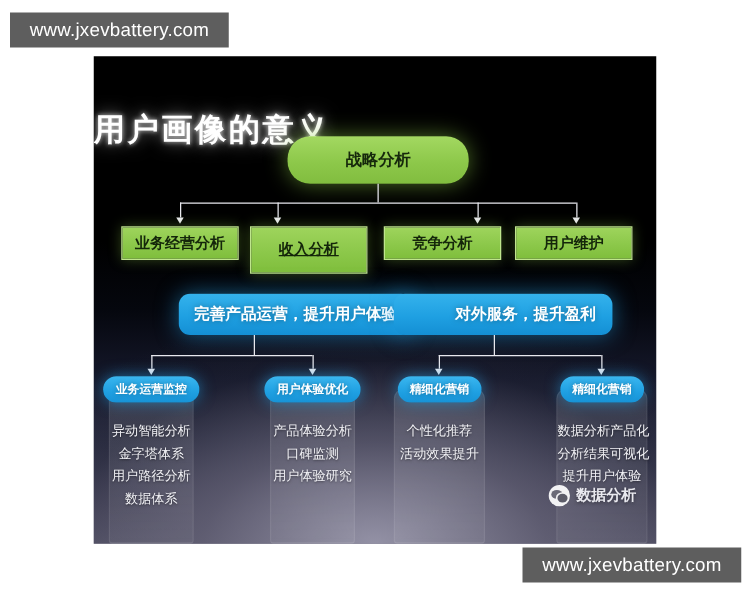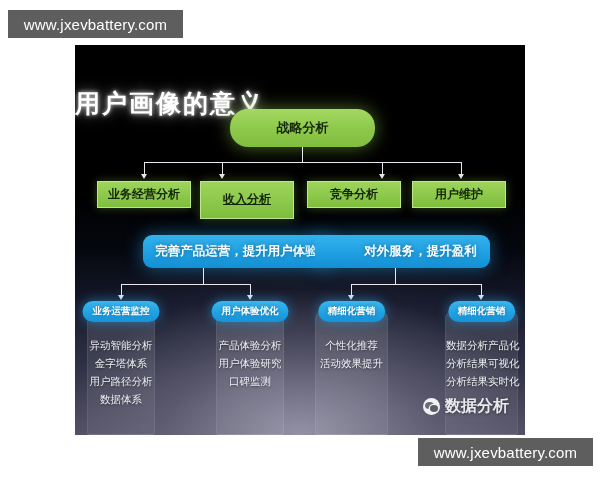--- a/index.html
+++ b/index.html
@@ -135,26 +135,26 @@
     width: 0; height: 0;
     border-left: 3.5px solid transparent;
     border-right: 3.5px solid transparent;
     border-top: 5px solid #e8e8ee;
   }
 
   
   .wechat {
     position: absolute;
     right: 16px;
-    bottom: 18px;
+    bottom: 30px;
     display: flex;
     align-items: center;
     gap: 5px;
     color: #e9e9ef;
-    font-size: 16px;
+    font-size: 12px;
     font-weight: bold;
     text-shadow: 0 1px 3px rgba(0,0,0,0.45);
     text-align: right;
   }
   .wechat-icon {
     width: 17px; height: 17px;
     border-radius: 50%;
     background: #f2f2f4;
     position: relative;
     flex: none;
@@ -256,39 +256,39 @@
         <div>金字塔体系</div>
         <div>用户路径分析</div>
         <div>数据体系</div>
       </div>
     </div>
 
     <div class="card" style="left:141px; top:266px; width:68px; height:124px;">
       <div class="card-head">用户体验优化</div>
       <div class="card-list">
         <div>产品体验分析</div>
+        <div>口碑监测</div>
         <div>用户体验研究</div>
-        <div>口碑监测</div>
       </div>
     </div>
 
     <div class="card" style="left:240px; top:266px; width:73px; height:124px;padding-left:44px;">
       <div class="card-head">精细化营销</div>
       <div class="card-list">
         <div>个性化推荐</div>
         <div>活动效果提升</div>
       </div>
     </div>
 
     <div class="card" style="left:370px; top:266px; width:73px; height:124px;">
       <div class="card-head">精细化营销</div>
       <div class="card-list">
         <div>数据分析产品化</div>
         <div>分析结果可视化</div>
-        <div>分析结果实时化</div>
+        <div>提升用户体验</div>
       </div>
     </div>
 
     <div class="wechat">
       <span class="wechat-icon"></span>
       <span>数据分析</span>
     </div>
 
   </div>
 

